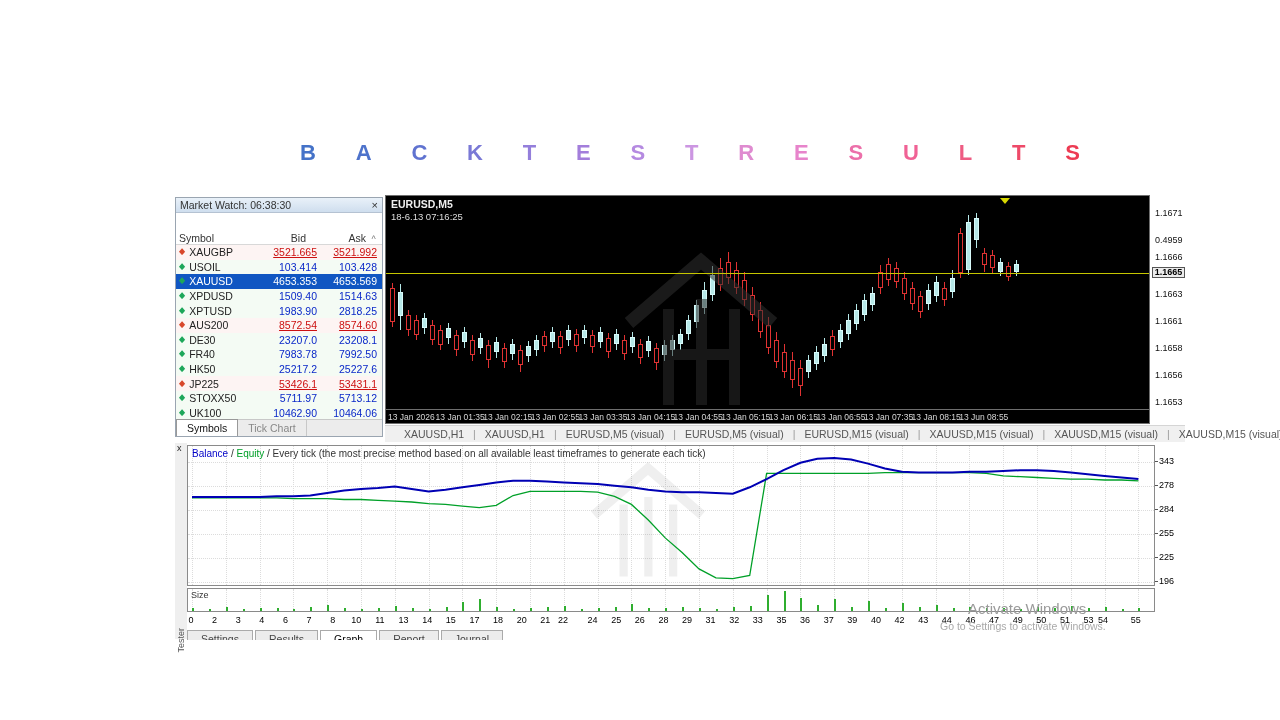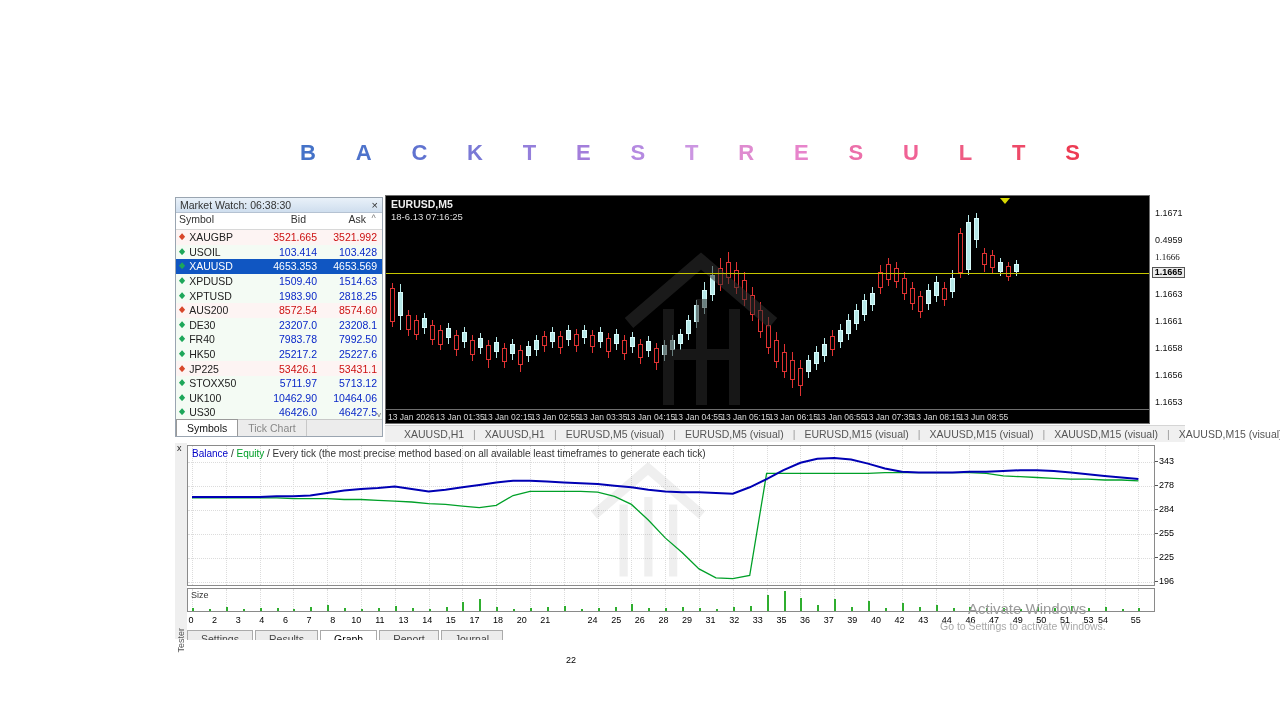--- a/index.html
+++ b/index.html
@@ -11,36 +11,36 @@
   #title { position:absolute; left:300px; top:140px; width:780px; display:flex;
            justify-content:space-between; font-size:22px; font-weight:bold; }
 
   
   #market-watch { position:absolute; left:175px; top:197px; width:208px; height:240px;
                   border:1px solid #9aa5b1; background:#fff; font-size:10.5px; color:#222; }
   .mw-header { height:15px; background:linear-gradient(#e9f1f9,#cfdeee); border-bottom:1px solid #b5c2d2;
                display:flex; align-items:center; padding:0 4px; font-size:10.5px; color:#333; }
   .mw-header .sp { flex:1; }
   .mw-close { color:#333; font-size:11px; line-height:10px; cursor:default; }
-  .mw-colhdr { height:17px; display:flex; align-items:flex-start; border-bottom:1px solid #d8d8d8;
+  .mw-colhdr { height:32px; display:flex; align-items:flex-end; border-bottom:1px solid #d8d8d8;
                padding:0 3px; color:#333; }
   .mw-colhdr .c1 { flex:1; } .mw-colhdr .c2 { width:66px; text-align:right; }
   .mw-colhdr .c3 { width:62px; text-align:right; padding-right:2px; }
   .mw-colhdr .up-arrow { width:11px; text-align:center; color:#777; font-size:9px; }
   .mw-rows { position:relative; }
   .mw-row { height:14.6px; display:flex; align-items:center; padding:0 3px; }
   .mw-row.up   { background:#f4fbf4; }
   .mw-row.down { background:#fdf4f3; }
   .mw-row.sel  { background:#1056c2 !important; color:#fff; }
   .mw-row .sym { flex:1; display:flex; align-items:center; gap:4px; color:#222; }
   .mw-row.sel .sym { color:#fff; }
   .mw-badge { font-size:8px; line-height:8px; transform:scaleY(1.1); }
   .mw-row .bid { width:66px; text-align:right; }
   .mw-row .ask { width:62px; text-align:right; padding-right:2px; }
-  .mw-row .blue { color:#0a28c8; } .mw-row .red { color:#cc1111; }
+  .mw-row .blue { color:#0a28c8; } .mw-row .red { color:#cc1111;text-decoration:underline; }
   .mw-row.sel .blue, .mw-row.sel .red { color:#fff; }
   .mw-sb-down { position:absolute; right:1px; bottom:1px; font-size:8px; color:#777; }
   .mw-tabs { position:absolute; left:0; bottom:0; width:100%; height:17px; background:#ececec;
              border-top:1px solid #c8c8c8; display:flex; align-items:flex-end; }
   .mw-tab { padding:2px 10px 2px 10px; font-size:10.5px; color:#888; border-right:1px solid #c8c8c8; }
   .mw-tab.active { background:#fff; color:#111; border:1px solid #999; border-bottom:none; }
 
   
   #chart { position:absolute; left:385px; top:195px; width:765px; height:229px; background:#000;
            border:1px solid #6e6e6e; }
@@ -435,21 +435,21 @@
         <div class="time-lbl" style="left: 430.4px;">13 Jan 06:55</div>
         <div class="time-lbl" style="left: 478px;">13 Jan 07:35</div>
         <div class="time-lbl" style="left: 525.6px;">13 Jan 08:15</div>
         <div class="time-lbl" style="left: 573.2px;">13 Jun 08:55</div>
       </div>
   </div>
 
   <div id="price-axis">
       <div class="price-lbl" style="top: 13px;">1.1671</div>
       <div class="price-lbl" style="top: 40px;">0.4959</div>
-      <div class="price-lbl" style="top: 57px; font-family: Liberation Serif, serif;">1.1666</div>
+      <div class="price-lbl" style="top: 57px;">1.1666</div>
       <div class="price-lbl" style="top: 94px;">1.1663</div>
       <div class="price-lbl" style="top: 121px;">1.1661</div>
       <div class="price-lbl" style="top: 148px;">1.1658</div>
       <div class="price-lbl" style="top: 175px;">1.1656</div>
       <div class="price-lbl" style="top: 202px;">1.1653</div>
       <div id="price-cur" style="top: 72px;">1.1665</div>
     </div>
 
   <div id="chart-tabs">
       <span class="ctab">XAUUSD,H1</span>
@@ -625,21 +625,21 @@
       <div class="x-lbl" style="left: 135.72px;">8</div>
       <div class="x-lbl" style="left: 159.34px;">10</div>
       <div class="x-lbl" style="left: 182.96px;">11</div>
       <div class="x-lbl" style="left: 206.58px;">13</div>
       <div class="x-lbl" style="left: 230.2px;">14</div>
       <div class="x-lbl" style="left: 253.82px;">15</div>
       <div class="x-lbl" style="left: 277.44px;">17</div>
       <div class="x-lbl" style="left: 301.06px;">18</div>
       <div class="x-lbl" style="left: 324.68px;">20</div>
       <div class="x-lbl" style="left: 348.3px;">21</div>
-      <div class="x-lbl" style="left: 374px; margin-top: 40px;">22</div>
+      <div class="x-lbl" style="left: 366px;">22</div>
       <div class="x-lbl" style="left: 395.54px;">24</div>
       <div class="x-lbl" style="left: 419.16px;">25</div>
       <div class="x-lbl" style="left: 442.78px;">26</div>
       <div class="x-lbl" style="left: 466.4px;">28</div>
       <div class="x-lbl" style="left: 490.02px;">29</div>
       <div class="x-lbl" style="left: 513.64px;">31</div>
       <div class="x-lbl" style="left: 537.26px;">32</div>
       <div class="x-lbl" style="left: 560.88px;">33</div>
       <div class="x-lbl" style="left: 584.5px;">35</div>
       <div class="x-lbl" style="left: 608.12px;">36</div>

